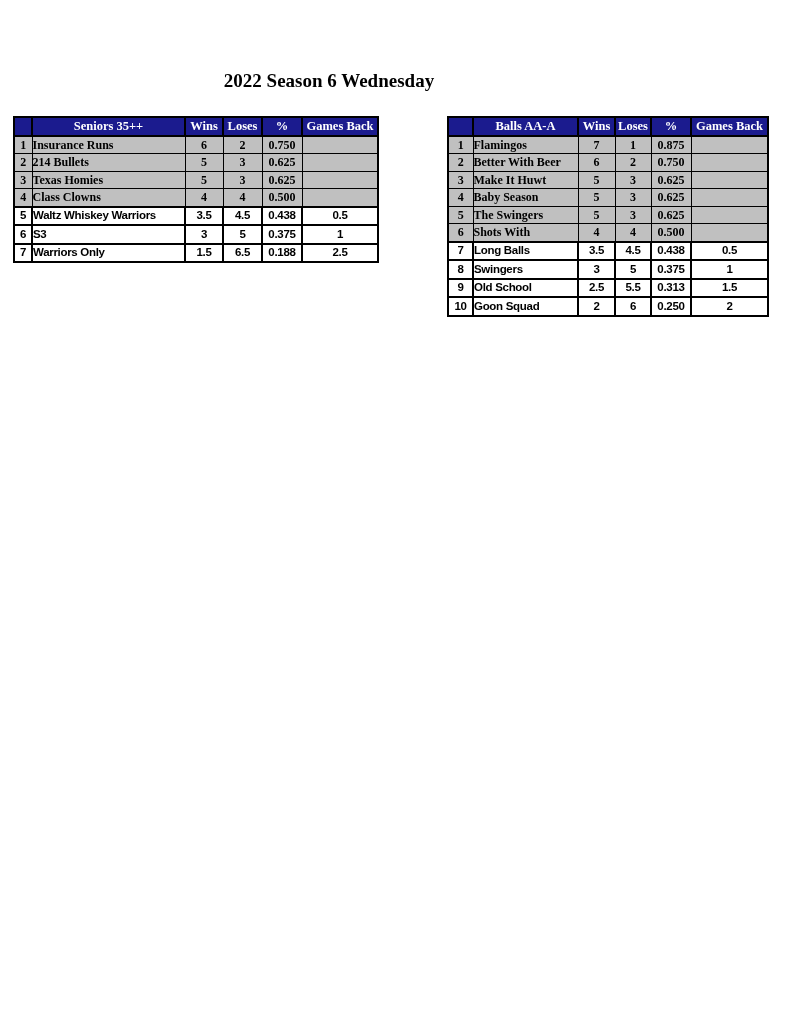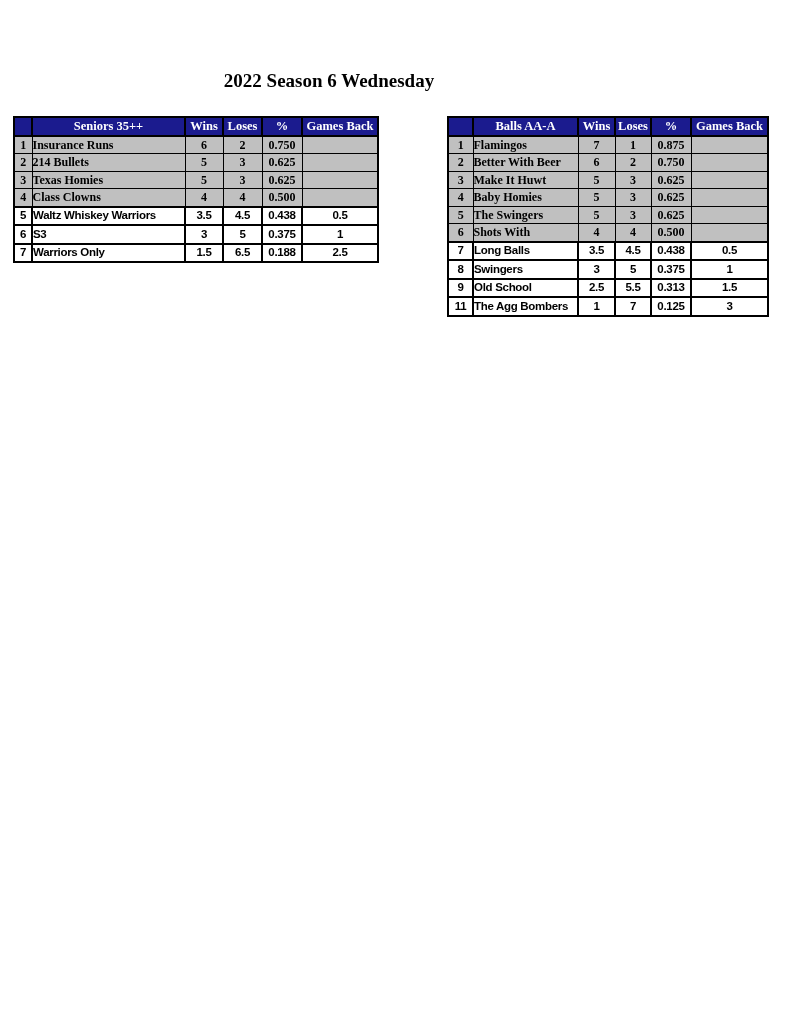--- a/index.html
+++ b/index.html
@@ -187,21 +187,21 @@
         <tr class="gray-row">
           <td>3</td>
           <td class="team">Make It Huwt</td>
           <td>5</td>
           <td>3</td>
           <td>0.625</td>
           <td></td>
         </tr>
         <tr class="gray-row">
           <td>4</td>
-          <td class="team">Baby Homies</td>
+          <td class="team">Baby Season</td>
           <td>5</td>
           <td>3</td>
           <td>0.625</td>
           <td></td>
         </tr>
         <tr class="gray-row">
           <td>5</td>
           <td class="team">The Swingers</td>
           <td>5</td>
           <td>3</td>
@@ -234,23 +234,23 @@
         </tr>
         <tr class="white-row">
           <td>9</td>
           <td class="team">Old School</td>
           <td>2.5</td>
           <td>5.5</td>
           <td>0.313</td>
           <td>1.5</td>
         </tr>
         <tr class="white-row">
-          <td>11</td>
-          <td class="team">The Agg Bombers</td>
-          <td>1</td>
-          <td>7</td>
-          <td>0.125</td>
-          <td>3</td>
+          <td>10</td>
+          <td class="team">Goon Squad</td>
+          <td>2</td>
+          <td>6</td>
+          <td>0.250</td>
+          <td>2</td>
         </tr>
       </tbody>
   </table>
 
 </div>
 
 </body></html>

